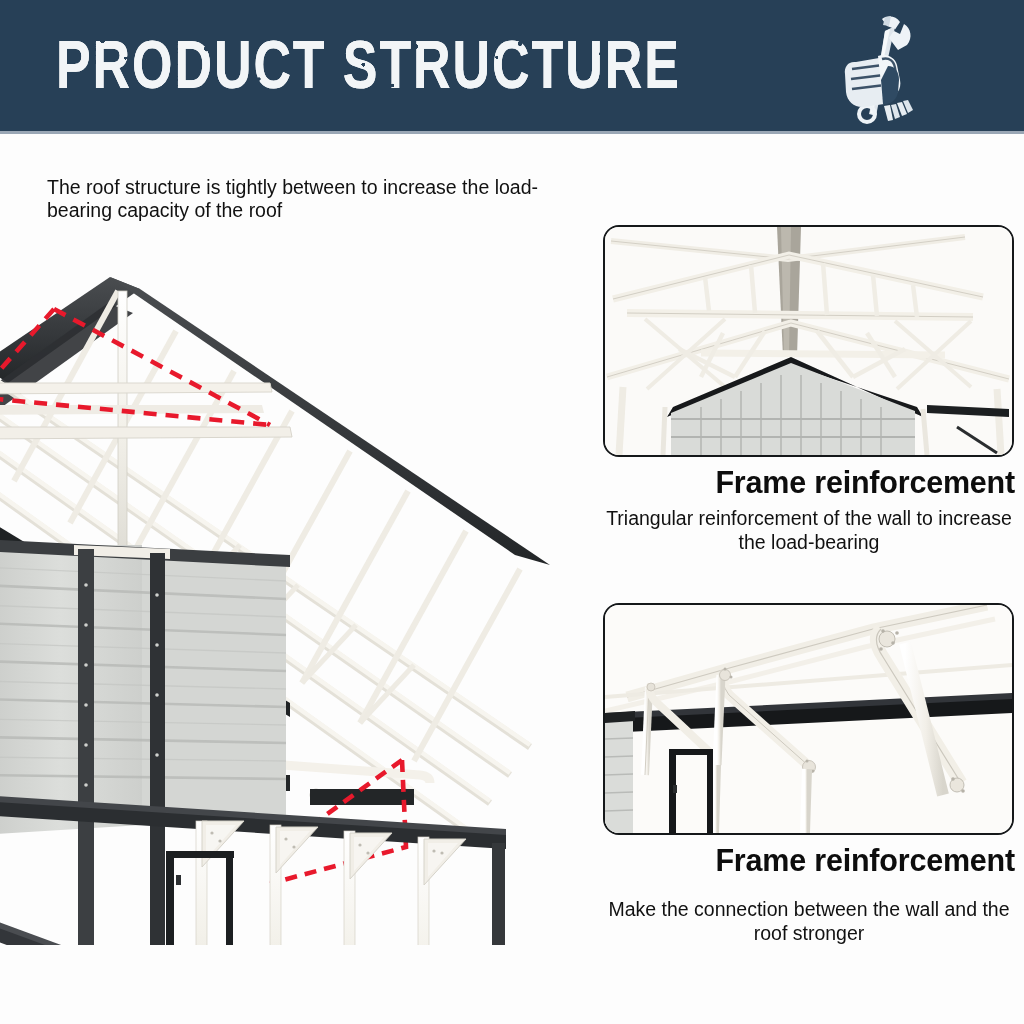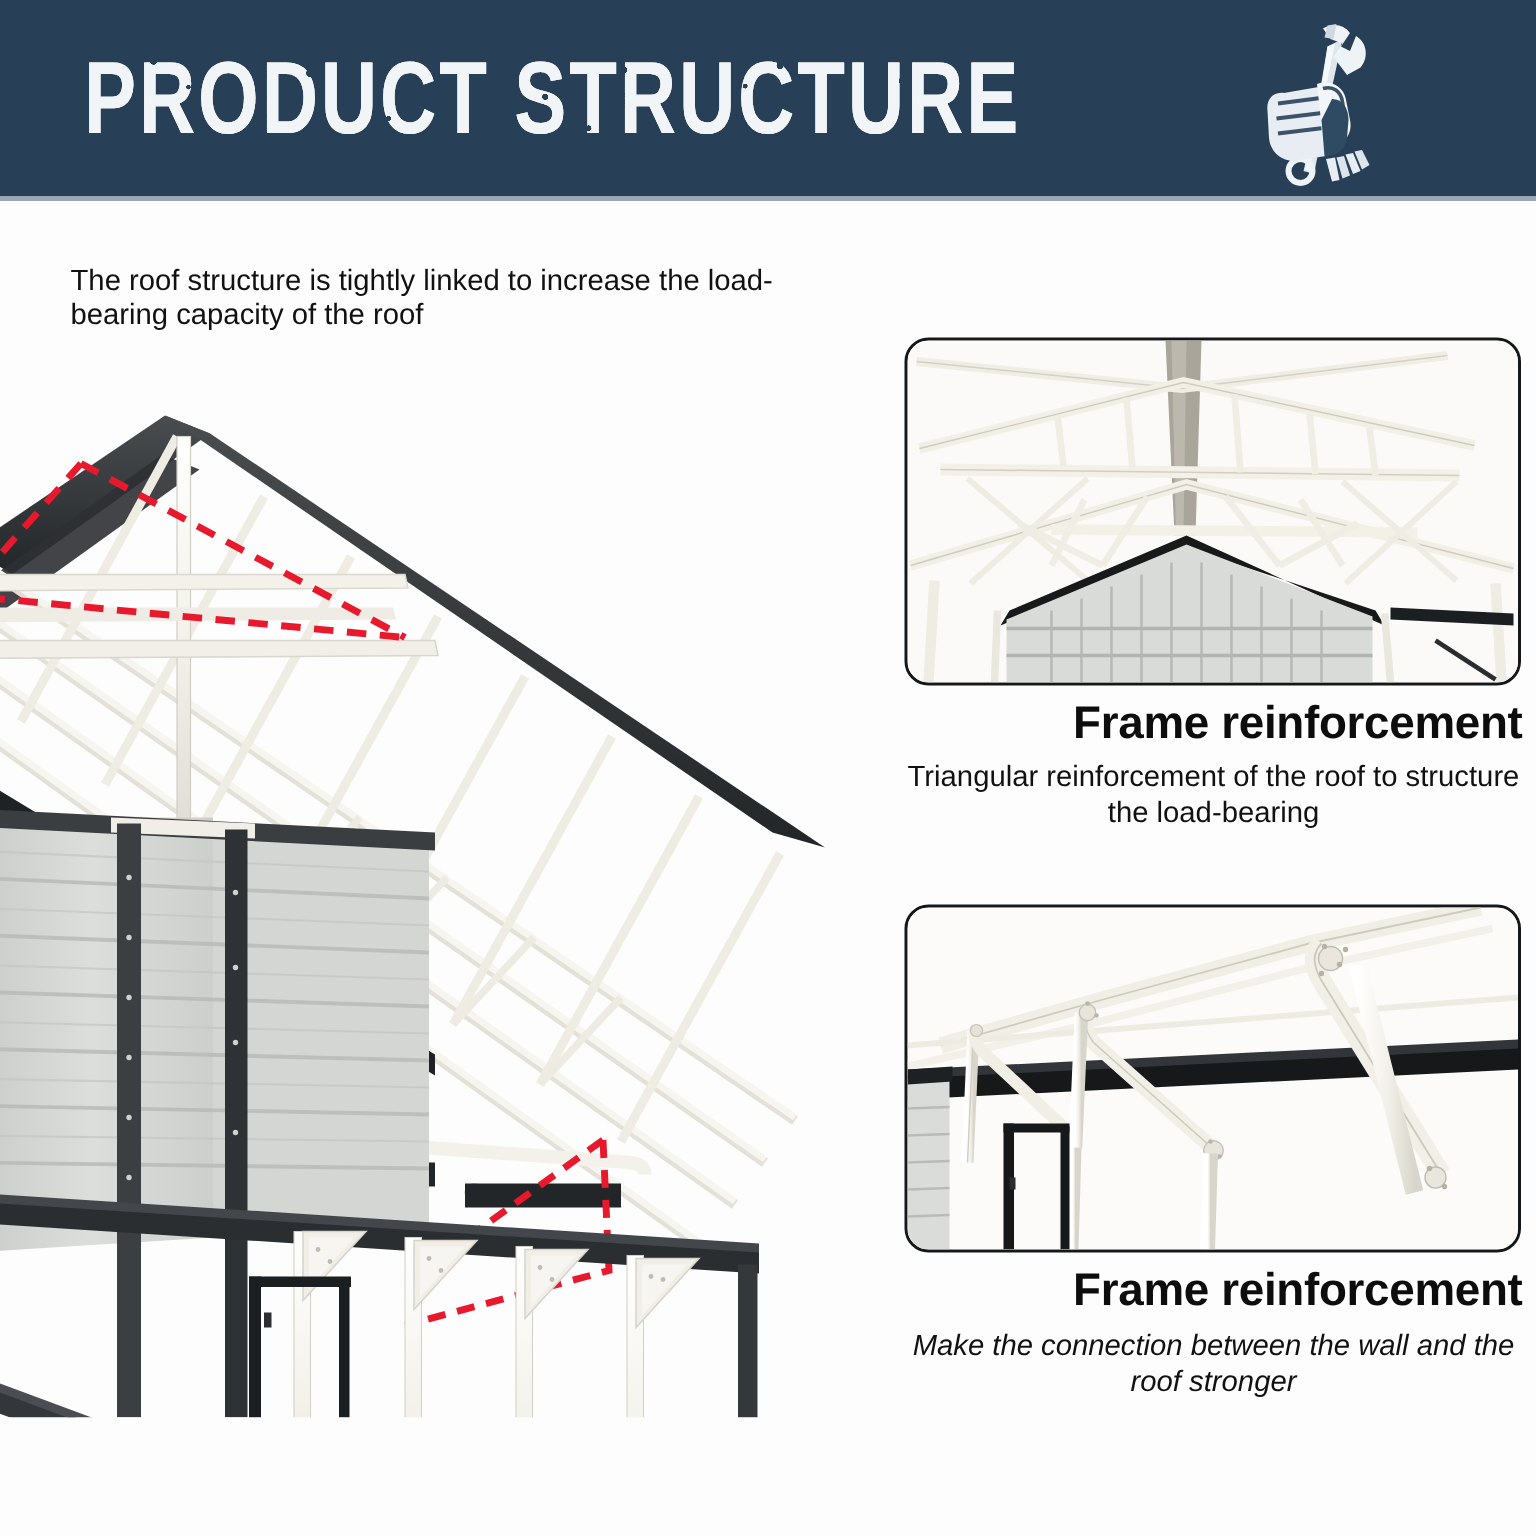--- a/index.html
+++ b/index.html
@@ -89,21 +89,21 @@
     position:absolute;width:100%;text-align:center;
     font-size:19.5px;line-height:24px;color:#111;
   }
   #callout-1{left:603px;top:225px;width:412px;height:340px;}
   #callout-1 .frame{width:407px;height:228px;}
   #callout-1 .title{top:240px;}
   #callout-1 .sub{top:281px;}
   #callout-2{left:603px;top:603px;width:412px;height:330px;}
   #callout-2 .frame{width:407px;height:228px;}
   #callout-2 .title{top:240px;}
-  #callout-2 .sub{top:282px;font-style:italic;}
+  #callout-2 .sub{top:294px;}
 </style>
 </head>
 <body>
 
 <div class="page">
 
   <div class="header">
     <div class="title-wrap">
       <div class="header-title">PRODUCT STRUCTURE</div>
       <div class="title-grunge"></div>
@@ -133,21 +133,21 @@
 
         <path d="M46 92 L50 107 L55 106 L52 91 Z" fill="#e7edf2"></path>
         <path d="M53 91 L57 105 L62 103 L58 90 Z" fill="#dde5ec"></path>
         <path d="M59 89 L64 102 L69 100 L64 88 Z" fill="#e7edf2"></path>
         <path d="M65 87 L70 99 L75 96 L70 86 Z" fill="#dde5ec"></path>
       </g>
     </svg>
   </div>
   <div class="header-underline"></div>
 
-  <div class="intro">The roof structure is tightly linked to increase the load-bearing capacity of the roof</div>
+  <div class="intro">The roof structure is tightly between to increase the load-bearing capacity of the roof</div>
 
   <div class="main-photo">
     <svg width="640" height="690" viewBox="0 0 640 690">
       <defs>
         <linearGradient id="wallGrad" x1="0" y1="0" x2="1" y2="0">
           <stop offset="0%" stop-color="#c9cbc8"></stop>
           <stop offset="50%" stop-color="#dcdedb"></stop>
           <stop offset="100%" stop-color="#cdcfcc"></stop>
         </linearGradient>
         <linearGradient id="steelW" x1="0" y1="0" x2="0" y2="1">
@@ -385,21 +385,21 @@
         <path d="M18 160 L14 228" stroke="#efece4" stroke-width="7" fill="none"></path>
         <path d="M392 162 L396 228" stroke="#efece4" stroke-width="7" fill="none"></path>
         <path d="M60 180 L58 228" stroke="#eae7df" stroke-width="5" fill="none"></path>
         <path d="M318 182 L322 228" stroke="#eae7df" stroke-width="5" fill="none"></path>
 
         <polygon points="322,178 404,182 404,190 322,186" fill="#1c1f21"></polygon>
         <path d="M352 200 L392 226" stroke="#2a2d2f" stroke-width="3" fill="none"></path>
       </svg>
     </div>
     <div class="title">Frame reinforcement</div>
-    <div class="sub">Triangular reinforcement of the roof to structure the load-bearing</div>
+    <div class="sub">Triangular reinforcement of the wall to increase the load-bearing</div>
   </div>
 
   <div class="callout" id="callout-2">
     <div class="frame">
       <svg width="407" height="228" viewBox="0 0 407 228">
         <rect x="0" y="0" width="407" height="228" fill="#fcfbf9"></rect>
         <defs>
           <linearGradient id="sW2" x1="0" y1="0" x2="1" y2="0">
             <stop offset="0%" stop-color="#ffffff"></stop>
             <stop offset="55%" stop-color="#f2efe8"></stop>

